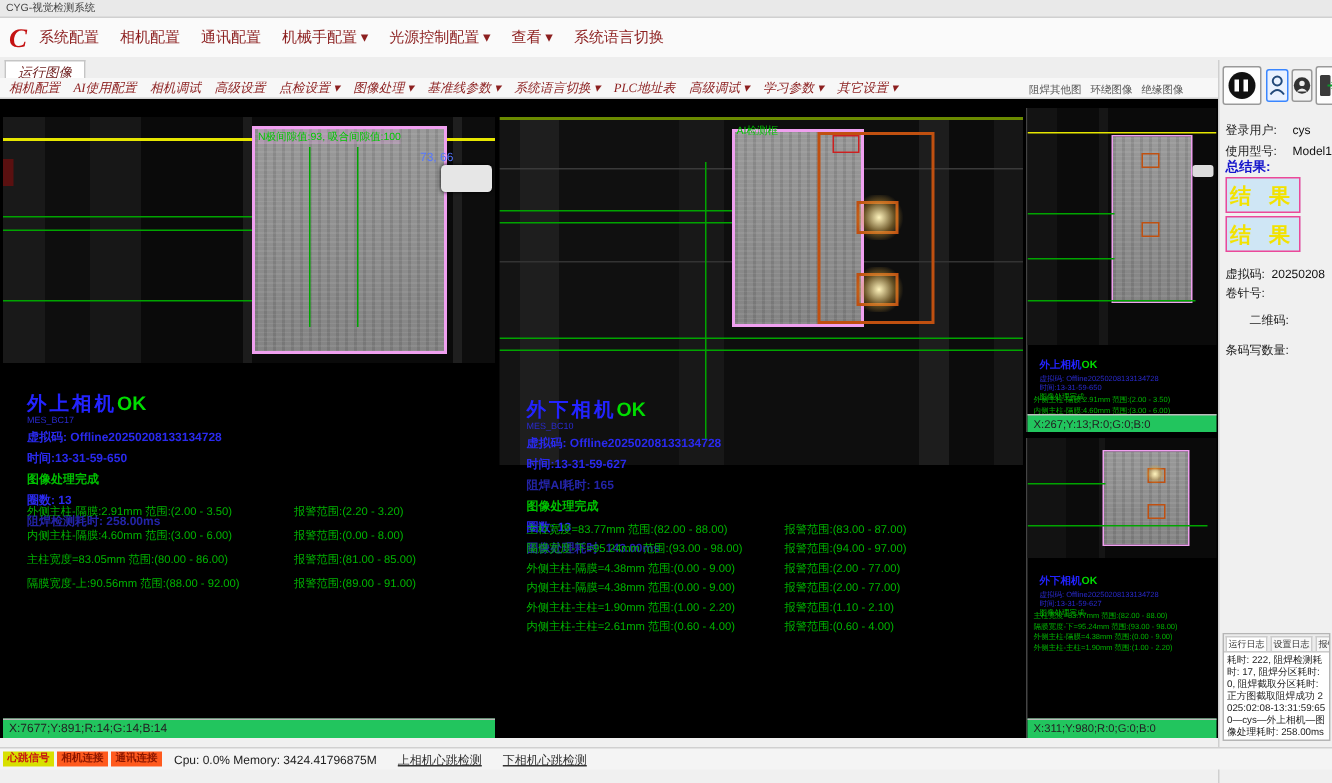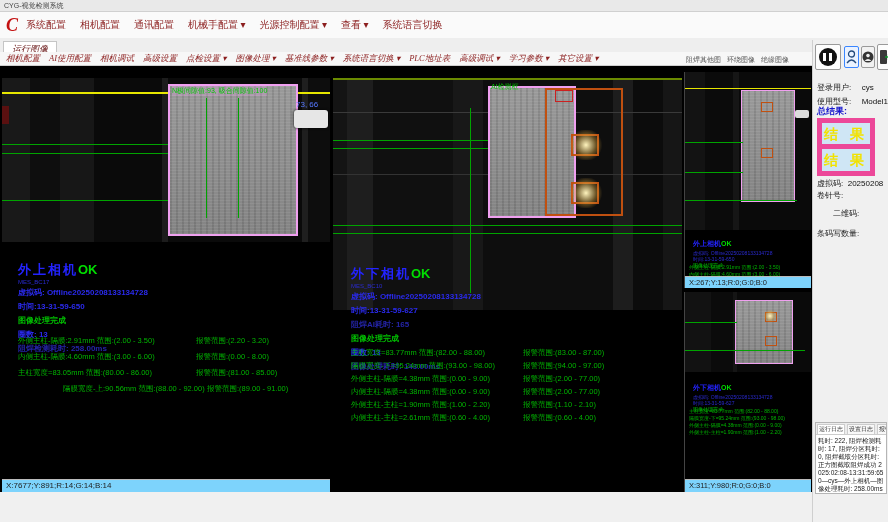--- a/index.html
+++ b/index.html
@@ -14,53 +14,53 @@
   .tabrow{left:0;top:38px;width:888px;height:14px;background:#eeeeee;border-bottom:1px solid #d5d5d5;}
   .tab{display:inline-block;margin-left:3px;padding:1px 8px 0 8px;height:13px;background:#ffffff;border:1px solid #c5c5c5;border-bottom:none;font-family:"Liberation Serif",serif;font-style:italic;font-size:9px;color:#6b1a1a;box-sizing:border-box;}
   .toolbar{left:0;top:52px;width:812px;height:14px;background:#f7f7f7;border-bottom:1px solid #cfcfcf;display:flex;align-items:center;padding-left:6px;box-sizing:border-box;}
   .ti{font-family:"Liberation Serif",serif;font-style:italic;color:#8c1f1f;font-size:8.5px;margin-right:9px;white-space:nowrap;}
   .thumbtabs{left:686px;top:55px;width:126px;height:11px;display:flex;gap:6px;}
   .tt{font-size:7px;color:#555;white-space:nowrap;}
   
   .content-bg{left:0;top:66px;width:812px;height:426px;background:#000;}
   .panel{background:#000;}
   .imgarea{background:#0c0c0c;overflow:hidden;}
-  .pbar{background:#7dd3fc;color:#222;font-size:8px;line-height:12px;padding-left:4px;box-sizing:border-box;border-top:1px solid #bbb;}
+  .pbar{background:#22c55e;color:#222;font-size:8px;line-height:12px;padding-left:4px;box-sizing:border-box;border-top:1px solid #bbb;}
   .part{box-sizing:border-box;border:2px solid #f0a0f0;
     background:
       repeating-linear-gradient(0deg, rgba(255,255,255,.07) 0 1px, transparent 1px 3px),
       repeating-linear-gradient(90deg, rgba(0,0,0,.10) 0 2px, transparent 2px 6px),
       linear-gradient(180deg,#9a9a9a,#848484);}
   .gline{background:#00a400;}
   .yline{background:#e6e600;}
   .oline{border:2px solid #c05010;box-sizing:border-box;background:transparent;}
   .glow{background:radial-gradient(circle,#fff4bd 0%,rgba(210,160,60,.45) 45%,transparent 72%);}
   .gtext{color:#00c800;font-size:7px;white-space:nowrap;}
-  .btext{color:#5577ff;font-size:8px;white-space:nowrap;padding-left:16px;}
+  .btext{color:#5577ff;font-size:8px;white-space:nowrap;}
   .camtitle{color:#2323ff;font-weight:bold;font-size:13px;letter-spacing:2px;}
   .ok{color:#00dd00;font-weight:bold;font-size:13px;letter-spacing:0;}
   .mes{color:#2a2ad0;font-size:6px;}
   .iline{color:#2a2aee;font-size:8px;font-weight:bold;white-space:nowrap;}
   .dline{color:#2424a8;font-size:8px;font-weight:bold;white-space:nowrap;}
   .okline{color:#00c000;font-size:8px;font-weight:bold;white-space:nowrap;}
   .mrow{display:flex;}
   .mtext{color:#00b400;font-size:7.5px;white-space:nowrap;}
   .malarm{color:#00b400;font-size:7.5px;white-space:nowrap;}
   .tinytxt{color:#2a2ad0;font-size:5px;line-height:6px;white-space:nowrap;overflow:hidden;}
   .tinyg{color:#00b400;font-size:5px;line-height:7px;white-space:nowrap;overflow:hidden;}
   
   .sidebar{left:812px;top:40px;width:76px;height:482px;background:#f0f0f0;border-left:1px solid #cfcfcf;}
   .sbtn{position:absolute;background:#fdfdfd;border:1px solid #9a9a9a;border-radius:2px;display:flex;align-items:center;justify-content:center;cursor:pointer;box-sizing:border-box;}
   .sbtn.sel{border:1px solid #3a86ff;background:#eaf2ff;}
   .pcirc{width:18px;height:18px;border-radius:50%;background:#111;position:relative;}
   .pcirc span{position:absolute;top:5px;width:3px;height:8px;background:#fff;}
   .slabel{font-size:8px;color:#222;white-space:nowrap;}
   .svalue{font-size:8px;color:#111;font-weight:normal;white-space:nowrap;}
   .stotal{font-size:9px;color:#1515cc;font-weight:bold;}
-  .resbox{position:absolute;width:48px;height:22px;background:#cfe6f5;border:5px solid #ec4899;color:#f2e200;font-weight:bold;font-size:14px;text-align:center;line-height:22px;letter-spacing:4px;}
+  .resbox{position:absolute;width:48px;height:22px;background:#cfe6f5;border:1px solid #ec4899;color:#f2e200;font-weight:bold;font-size:14px;text-align:center;line-height:22px;letter-spacing:4px;}
   .logpanel{position:absolute;left:2px;top:382px;width:72px;height:72px;background:#ffffff;border:1px solid #b5b5b5;box-sizing:border-box;overflow:hidden;}
   .logtabs{display:flex;gap:2px;background:#ececec;border-bottom:1px solid #ccc;padding:1px 1px 0 1px;}
   .logtab{font-size:6px;color:#333;background:#f8f8f8;border:1px solid #ccc;border-bottom:none;padding:0 1px;white-space:nowrap;cursor:pointer;}
   .logbody{font-size:6.5px;color:#222;line-height:8px;padding:2px;word-break:break-all;}
   
   .statusbar{left:0;top:498px;width:888px;height:14px;background:#f4f4f4;border-top:1px solid #d0d0d0;display:flex;align-items:center;}
   .badge{font-size:7px;height:10px;line-height:10px;padding:0 3px;margin-right:2px;font-weight:bold;white-space:nowrap;}
   .cputxt{font-size:8px;color:#222;margin-left:6px;white-space:nowrap;}
   .slink{font-size:8px;color:#333;text-decoration:underline;margin-left:14px;white-space:nowrap;cursor:pointer;}
 </style>
@@ -144,21 +144,21 @@
       </div>
       <div class="mrow" style="margin-bottom:6px;">
         <span class="mtext" style="width:178px;">内侧主柱-隔膜:4.60mm 范围:(3.00 - 6.00)</span>
         <span class="malarm">报警范围:(0.00 - 8.00)</span>
       </div>
       <div class="mrow" style="margin-bottom:6px;">
         <span class="mtext" style="width:178px;">主柱宽度=83.05mm 范围:(80.00 - 86.00)</span>
         <span class="malarm">报警范围:(81.00 - 85.00)</span>
       </div>
       <div class="mrow">
-        <span class="mtext" style="width:144px;margin-left:45px;">隔膜宽度-上:90.56mm 范围:(88.00 - 92.00)</span>
+        <span class="mtext" style="width:178px;">隔膜宽度-上:90.56mm 范围:(88.00 - 92.00)</span>
         <span class="malarm">报警范围:(89.00 - 91.00)</span>
       </div>
     </div>
 
     <div class="abs pbar" style="left:0;top:411px;width:328px;height:13px;">X:7677;Y:891;R:14;G:14;B:14</div>
   </div>
 
   <div class="abs panel" style="left:333px;top:68px;width:349px;height:424px;">
     <div class="abs imgarea" style="left:0;top:10px;width:349px;height:232px;
          background:linear-gradient(90deg,#141414 0 14px,#1e1e1e 14px 40px,#101010 40px 120px,#181818 120px 150px,#0e0e0e 150px 280px,#1d1d1d 280px 300px,#0c0c0c 300px 330px,#161616 330px);">
@@ -319,14 +319,22 @@
     <div class="logpanel">
       <div class="logtabs">
         <span class="logtab" style="background:#fff;">运行日志</span>
         <span class="logtab">设置日志</span>
         <span class="logtab">报错日志</span>
       </div>
       <div class="logbody">耗时: 222, 阻焊检测耗时: 17, 阻焊分区耗时: 0, 阻焊截取分区耗时: 正方图截取阻焊成功 2025:02:08-13:31:59:650—cys—外上相机—图像处理耗时: 258.00ms</div>
     </div>
   </div>
 
+  <div class="abs statusbar">
+    <span class="badge" style="margin-left:2px;background:#d8e000;color:#c81414;">心跳信号</span>
+    <span class="badge" style="background:#ff5a1e;color:#8a1600;">相机连接</span>
+    <span class="badge" style="background:#ff5a1e;color:#8a1600;">通讯连接</span>
+    <span class="cputxt">Cpu: 0.0% Memory: 3424.41796875M</span>
+    <span class="slink">上相机心跳检测</span>
+    <span class="slink">下相机心跳检测</span>
+  </div>
 
 </div>
 
 </body></html>

